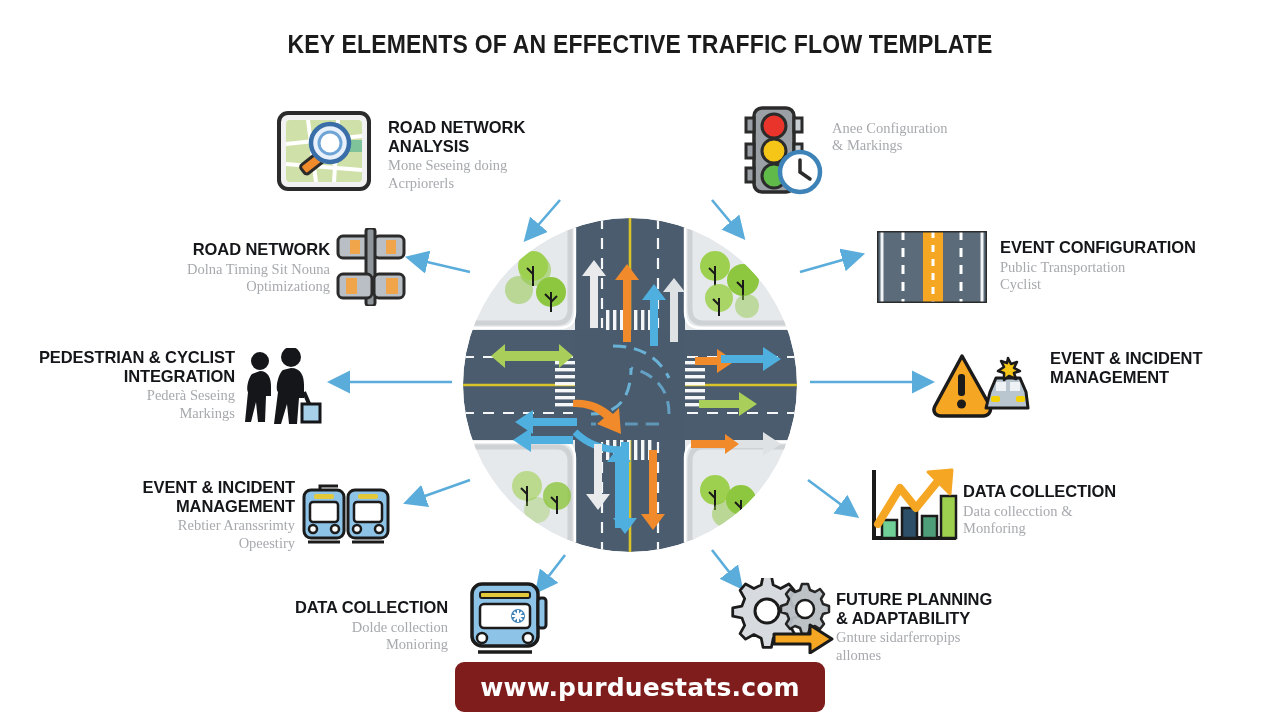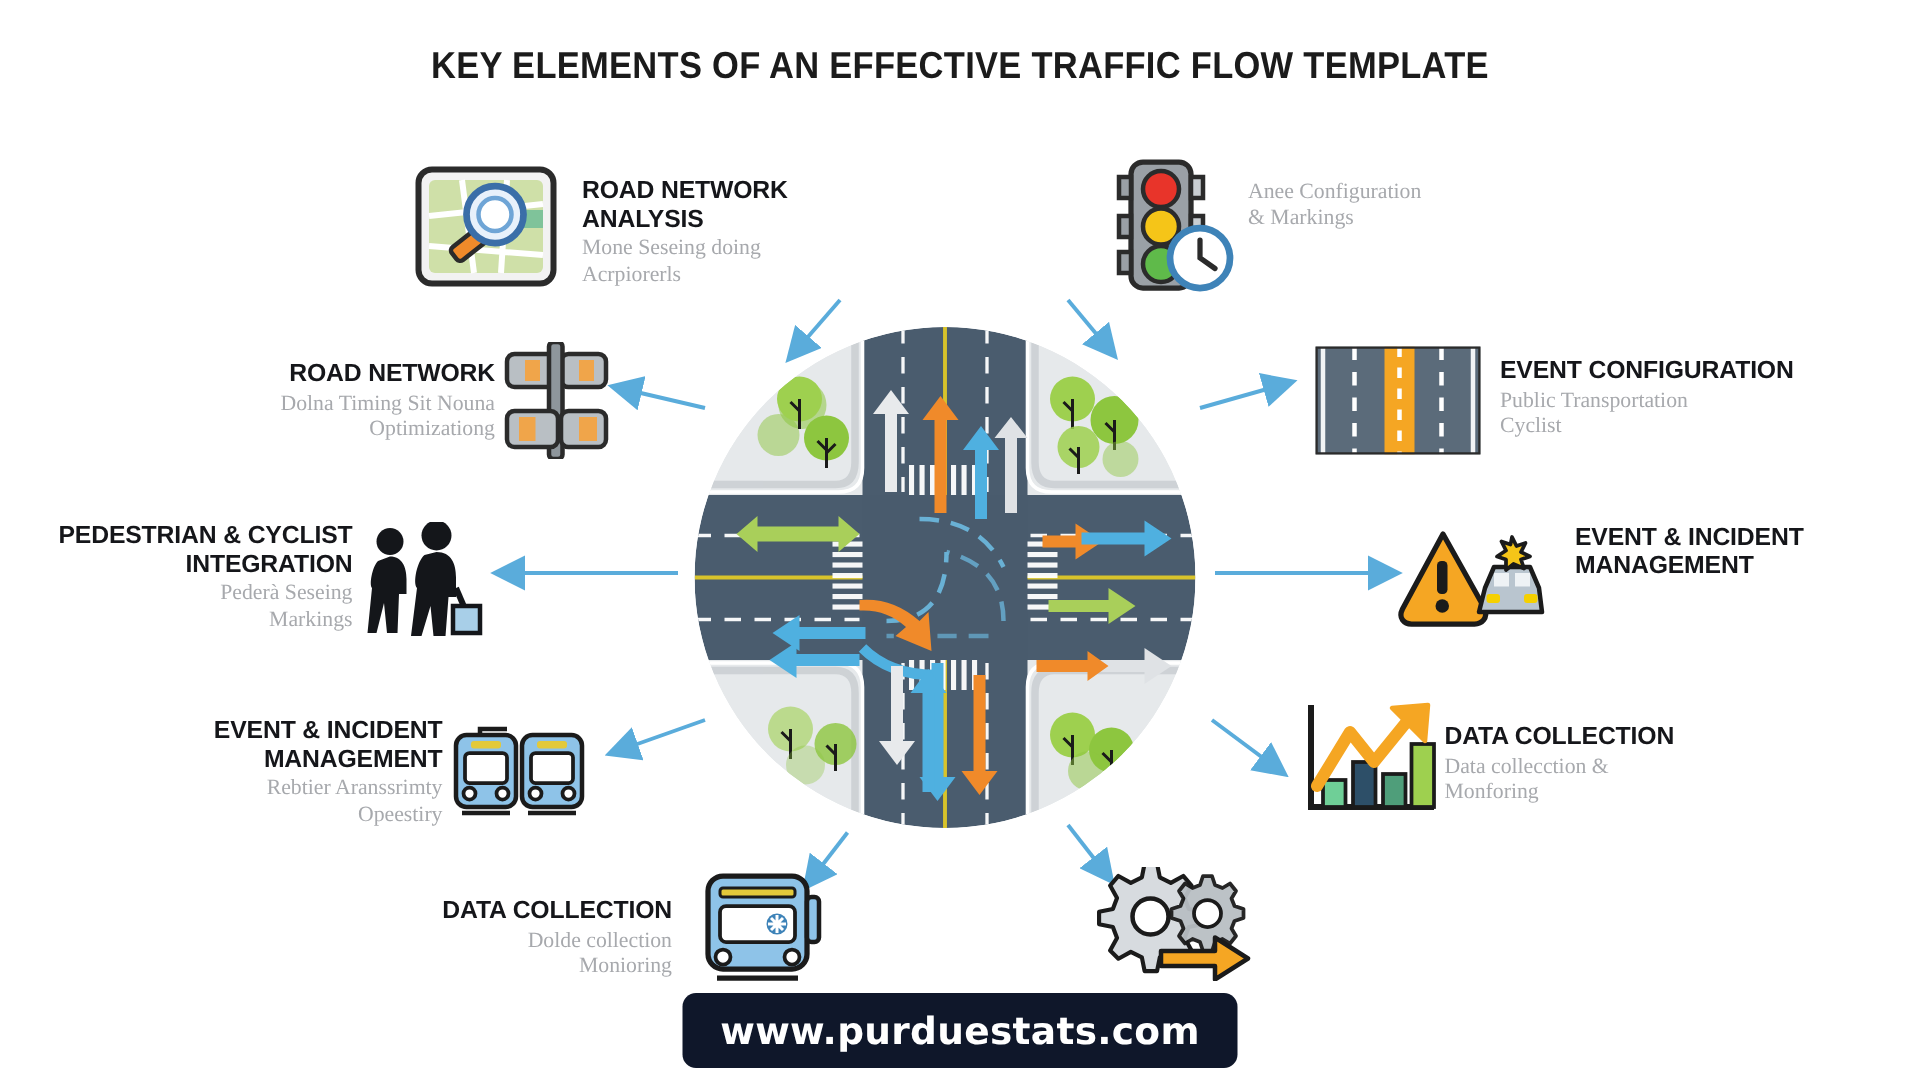--- a/index.html
+++ b/index.html
@@ -37,21 +37,21 @@
 
   
   #center{
     position:absolute;left:463px;top:218px;width:334px;height:334px;
     border-radius:50%;overflow:hidden;
   }
 
   
   .watermark{
     position:absolute;left:455px;top:662px;width:370px;height:50px;
-    background:#0f172a;border-radius:9px;
+    background:#7f1d1d;border-radius:9px;
     display:flex;align-items:center;justify-content:center;
   }
   .watermark span{
     color:#fff;font-size:25px;font-weight:bold;letter-spacing:.2px;
     font-family:"DejaVu Sans","Liberation Sans",sans-serif;
   }
   svg{display:block;}
 </style>
 </head>
 <body>
@@ -438,18 +438,24 @@
     <div class="sub">Data collecction &amp;
 Monforing</div>
   </div>
 
   <div class="item ta-r" style="left:240px;top:598px;width:208px;">
     <div class="head">DATA COLLECTION</div>
     <div class="sub">Dolde collection
 Monioring</div>
   </div>
 
+  <div class="item ta-l" style="left:836px;top:590px;width:195px;">
+    <div class="head">FUTURE PLANNING
+&amp; ADAPTABILITY</div>
+    <div class="sub">Gnture sidarferropips
+allomes</div>
+  </div>
 
   <div class="watermark">
     <span>www.purduestats.com</span>
   </div>
 
 </div>
 
 </body></html>

